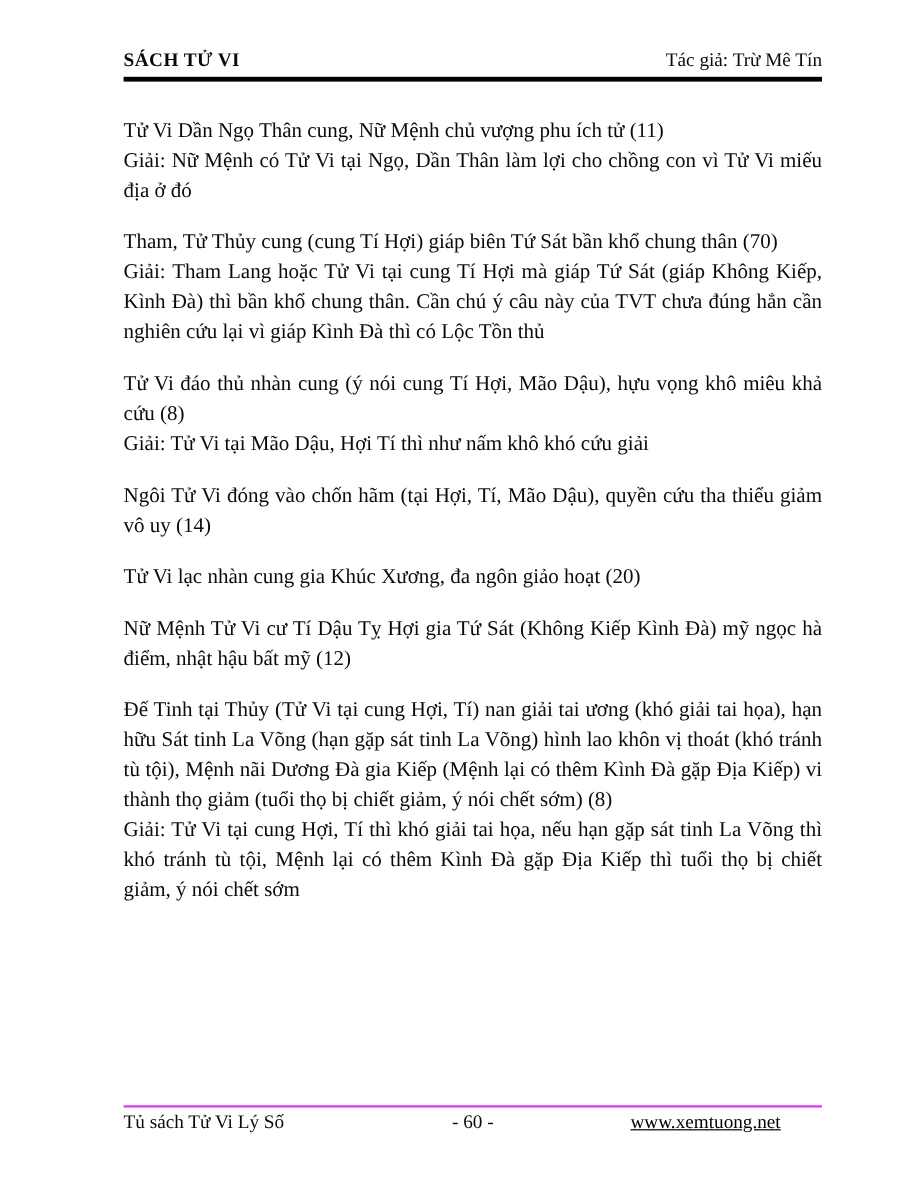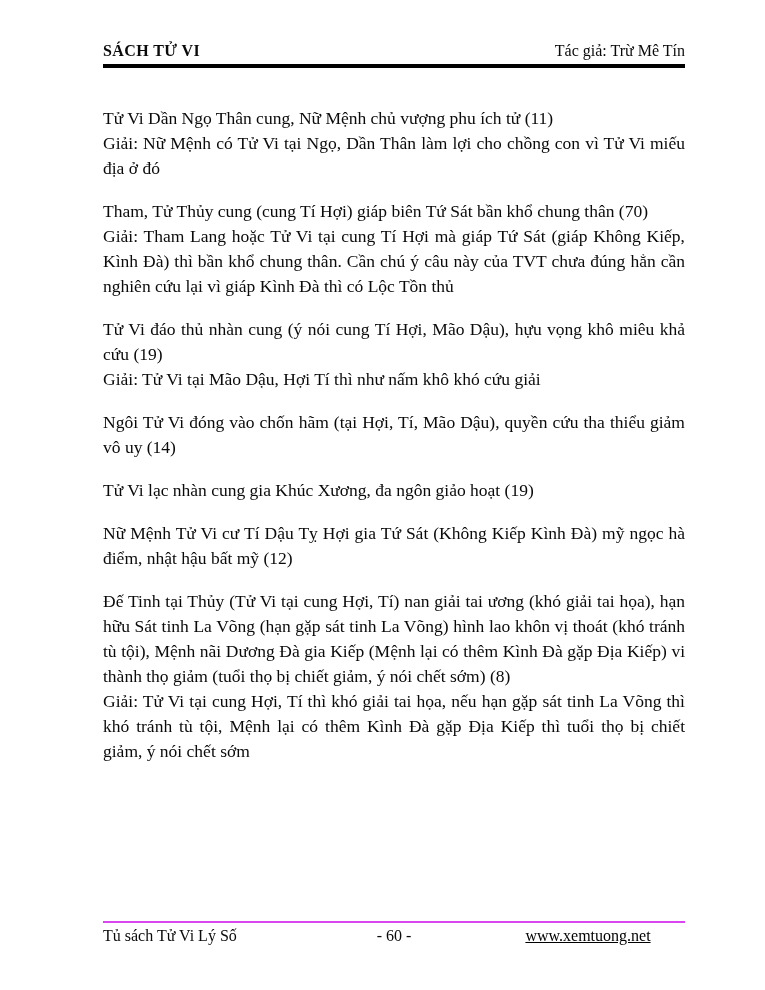--- a/index.html
+++ b/index.html
@@ -28,21 +28,20 @@
     font-size: 16px;
     letter-spacing: 0.4px;
   }
   .header-author { font-size: 16px; }
   .content {
     position: absolute;
     top: 96px; left: 103px; right: 80px;
     font-size: 17.5px;
     line-height: 25px;
     text-align: justify;
-    margin-top: 10px;
   }
   .section { margin: 0 0 18px 0; }
   .section p { margin: 0; padding: 0; }
   .footer {
     position: absolute;
     top: 921px; left: 103px; right: 80px;
     border-top: 2px solid #d946ef;
     padding-top: 4px;
     display: flex;
     align-items: baseline;
@@ -73,30 +72,30 @@
       <p>Tử Vi Dần Ngọ Thân cung, Nữ Mệnh chủ vượng phu ích tử  (11)</p>
       <p>Giải: Nữ Mệnh có Tử Vi tại Ngọ, Dần Thân làm lợi cho chồng con vì Tử Vi miếu địa ở đó</p>
     </div>
 
     <div class="section">
       <p>Tham, Tử Thủy cung (cung Tí Hợi) giáp biên Tứ Sát  bần khổ chung thân (70)</p>
       <p>Giải: Tham Lang hoặc  Tử Vi tại cung Tí Hợi mà giáp Tứ Sát  (giáp Không Kiếp, Kình Đà) thì bần khổ chung thân. Cần chú ý câu này của TVT chưa đúng hẳn cần nghiên cứu lại vì giáp Kình Đà thì có Lộc Tồn thủ</p>
     </div>
 
     <div class="section">
-      <p>Tử Vi đáo thủ nhàn cung (ý nói cung Tí Hợi, Mão Dậu), hựu vọng khô miêu khả cứu  (19)</p>
+      <p>Tử Vi đáo thủ nhàn cung (ý nói cung Tí Hợi, Mão Dậu), hựu vọng khô miêu khả cứu  (8)</p>
       <p>Giải: Tử Vi tại Mão Dậu, Hợi Tí thì như nấm khô khó cứu giải</p>
     </div>
 
     <div class="section">
       <p>Ngôi Tử Vi đóng vào chốn hãm (tại Hợi, Tí, Mão Dậu), quyền cứu tha thiểu giảm vô uy (14)</p>
     </div>
 
     <div class="section">
-      <p>Tử Vi lạc nhàn cung gia Khúc Xương, đa ngôn giảo hoạt  (19)</p>
+      <p>Tử Vi lạc nhàn cung gia Khúc Xương, đa ngôn giảo hoạt  (20)</p>
     </div>
 
     <div class="section">
       <p>Nữ Mệnh Tử Vi cư Tí Dậu Tỵ Hợi gia Tứ Sát (Không Kiếp Kình Đà) mỹ ngọc hà điểm, nhật hậu bất mỹ (12)</p>
     </div>
 
     <div class="section">
       <p>Đế Tinh tại Thủy (Tử Vi tại cung Hợi, Tí) nan giải tai ương (khó giải tai họa), hạn hữu Sát tinh La Võng (hạn gặp sát tinh La Võng) hình lao khôn vị thoát (khó tránh tù tội), Mệnh nãi Dương Đà gia Kiếp (Mệnh lại có thêm Kình Đà gặp Địa Kiếp) vi thành thọ giảm (tuổi thọ bị chiết giảm, ý nói chết sớm) (8)</p>
       <p>Giải: Tử Vi tại cung Hợi, Tí thì khó giải tai họa, nếu hạn gặp sát tinh La Võng thì khó tránh tù tội, Mệnh lại có thêm Kình Đà gặp Địa Kiếp thì tuổi thọ bị chiết giảm, ý nói chết sớm</p>
     </div>

